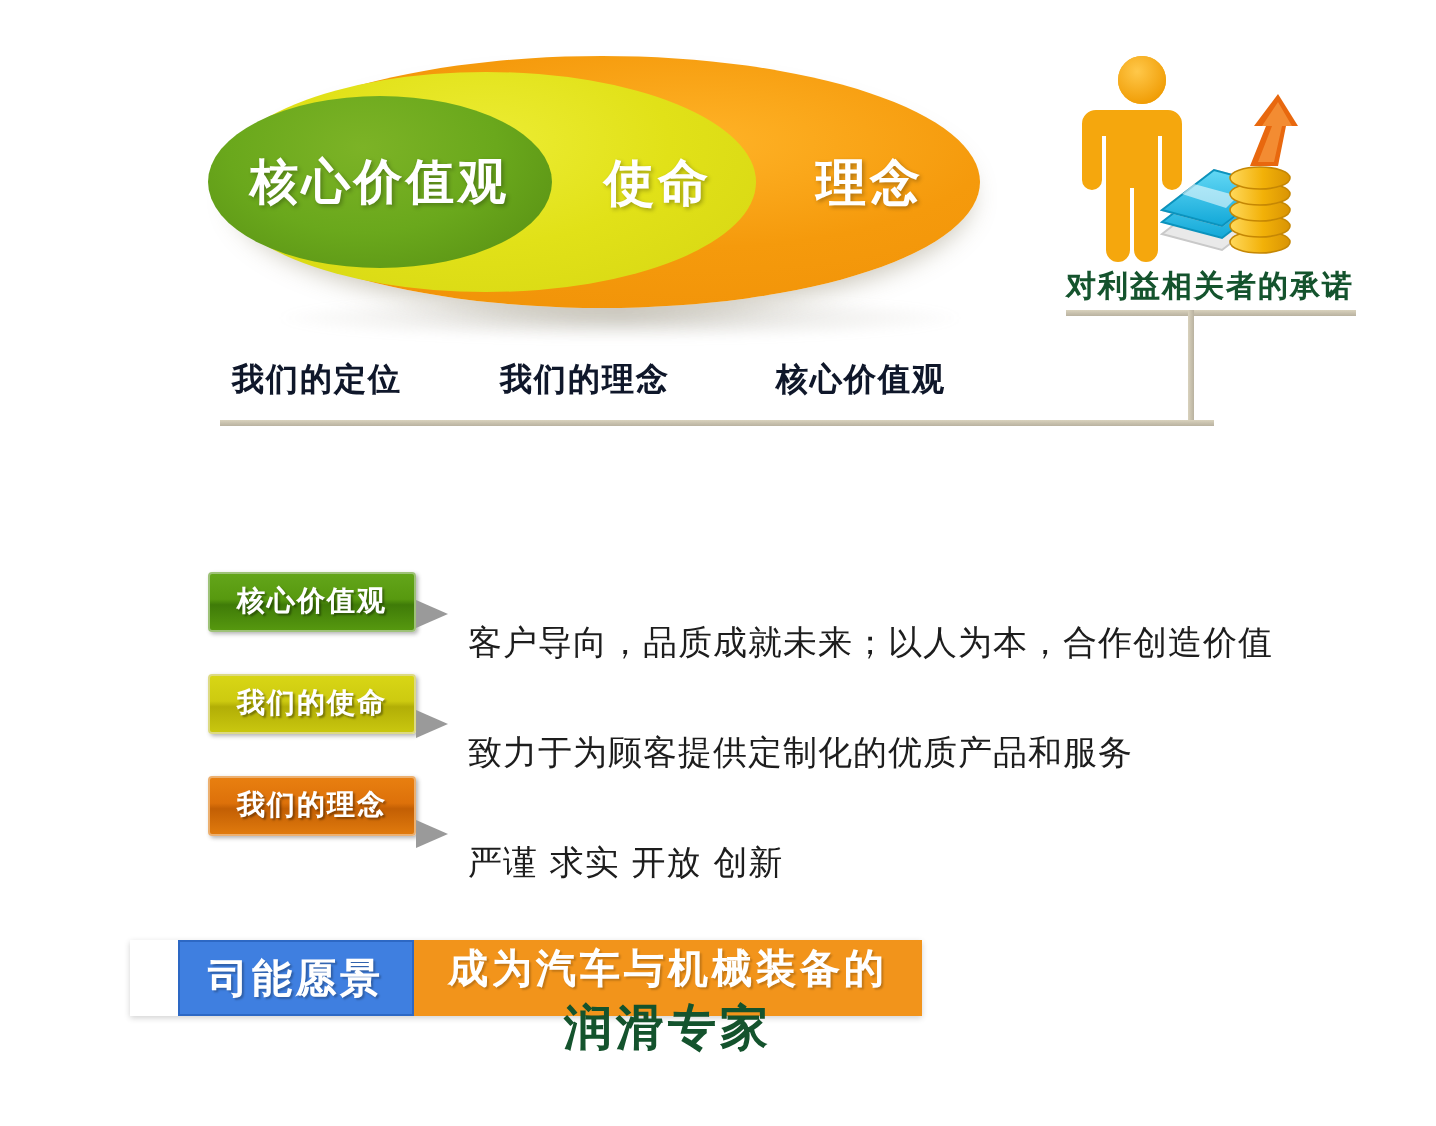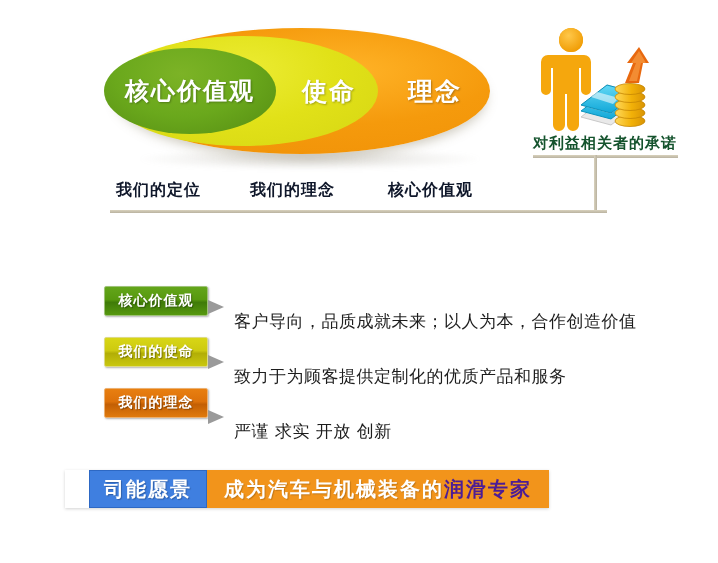--- a/index.html
+++ b/index.html
@@ -117,28 +117,28 @@
     background:#3f7fe0;border:1px solid #2d68c4;
     display:flex;align-items:center;justify-content:center;
     padding:0 14px;
   }
   .banner-blue span{
     color:#ffffff;font-size:20px;font-weight:bold;letter-spacing:2px;
     white-space:nowrap;text-shadow:1px 1px 1px rgba(0,0,0,.25);
   }
   .banner-orange{
     background:#f2941b;border:1px solid #f2941b;
-    display:flex;align-items:center;padding:0 16px 0 16px;
+    display:flex;align-items:center;padding:0 16px 0 16px;flex-direction:column;
   }
   .banner-orange .t1{
     color:#ffffff;font-size:20px;font-weight:bold;letter-spacing:2px;
     white-space:nowrap;text-shadow:1px 1px 1px rgba(0,0,0,.2);
   }
   .banner-orange .t2{
-    color:#4c1d95;font-size:20px;font-weight:bold;letter-spacing:2px;
+    color:#14532d;font-size:24px;font-weight:bold;letter-spacing:2px;
     white-space:nowrap;
   }
 </style>
 </head>
 <body>
 
 <div class="stage">
 
   <div class="venn">
     <div class="venn-shadow"></div>

